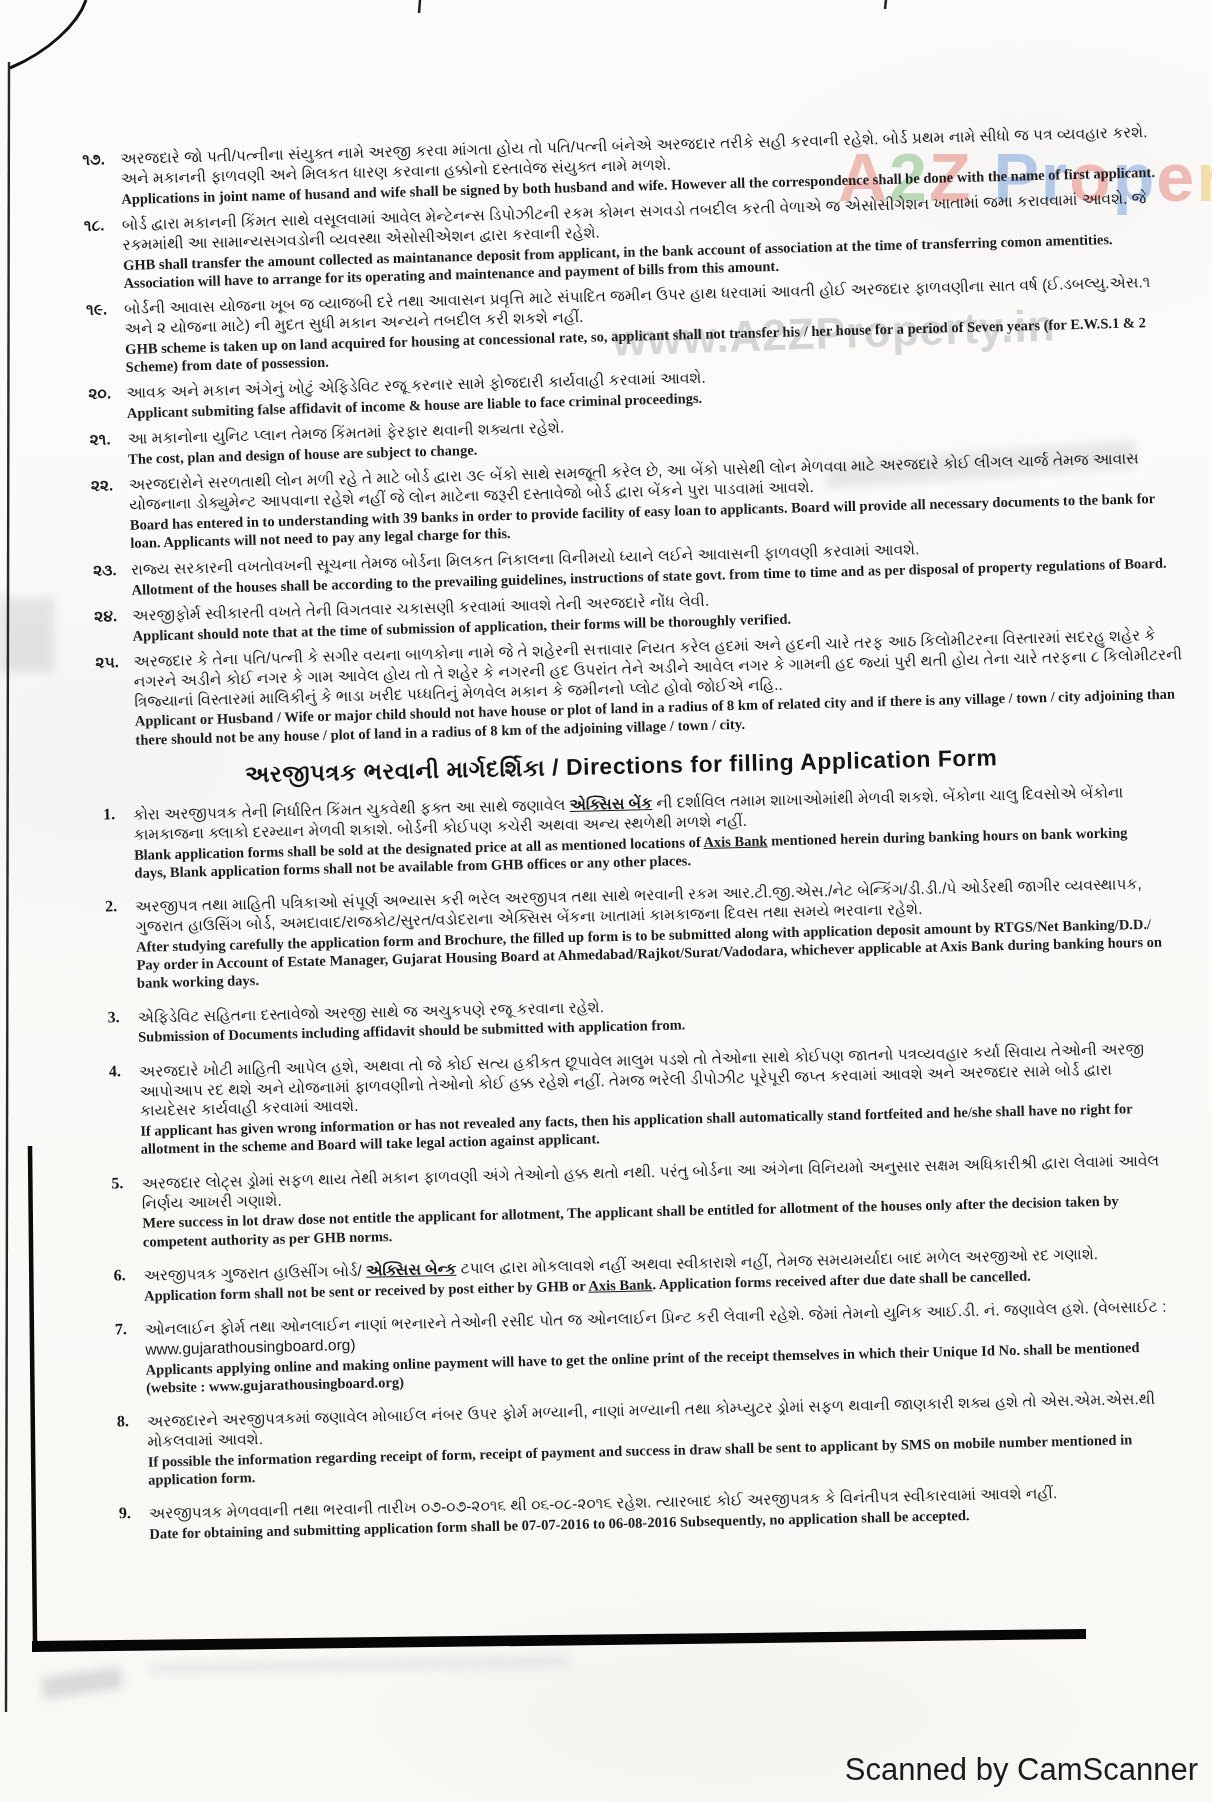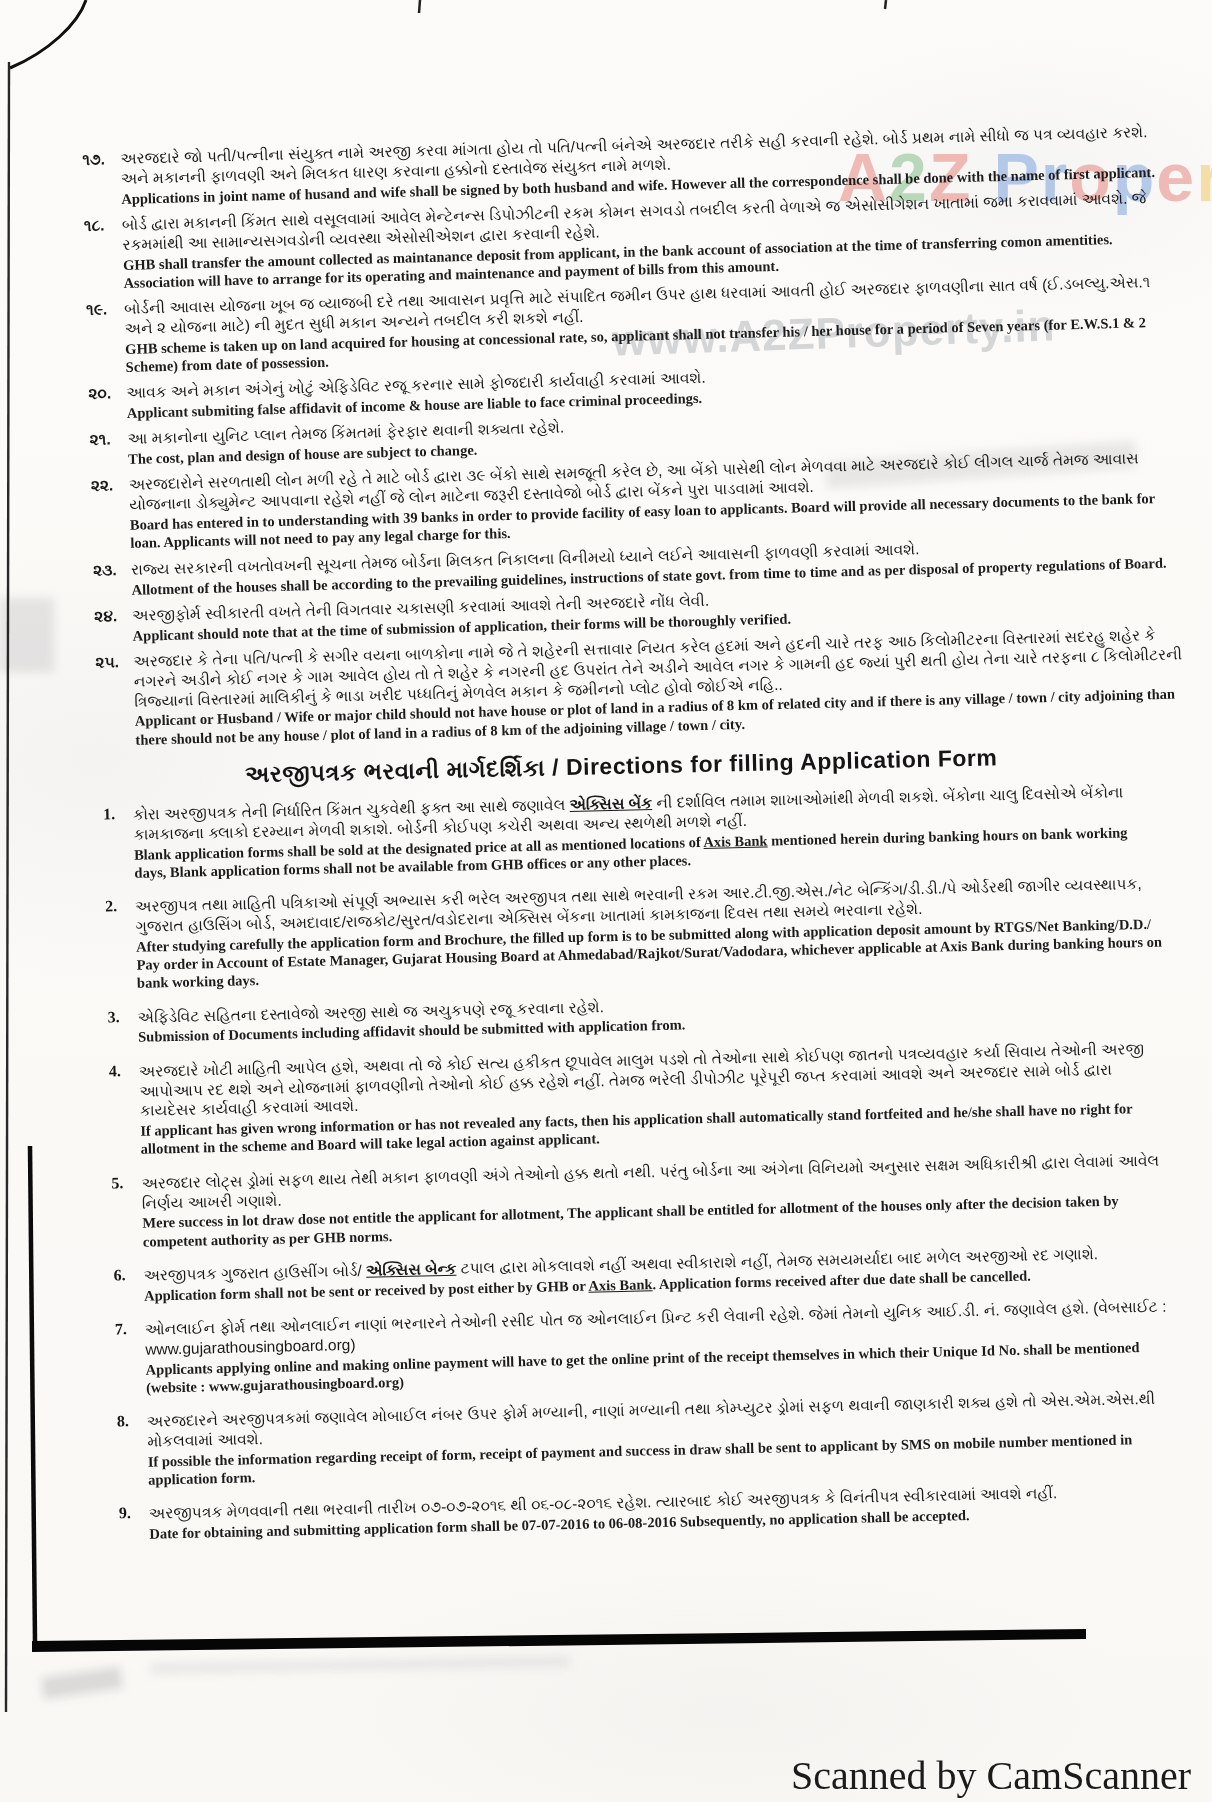--- a/index.html
+++ b/index.html
@@ -23,22 +23,22 @@
     position:absolute;left:838px;top:138px;z-index:1;
     font-size:68px;font-weight:bold;letter-spacing:2px;white-space:nowrap;
     opacity:.38;font-family:"Liberation Sans",sans-serif;
   }
   .wm-site{
     position:absolute;left:612px;top:308px;z-index:1;
     font-size:44px;font-weight:bold;letter-spacing:1px;white-space:nowrap;
     color:#9aa0a6;opacity:.40;transform:rotate(-2deg);
   }
   .cam{
-    position:absolute;right:21px;top:1752px;z-index:6;
-    font-family:Liberation Serif, serif;font-size:40px;color:#1b1b1b;
+    position:absolute;right:14px;top:1752px;z-index:6;
+    font-family:Liberation Sans, sans-serif;font-size:31px;color:#1b1b1b;
   }
 
   .rules-block{
     position:absolute;left:82px;top:150px;width:1088px;z-index:2;
     transform:rotate(-1.5deg);transform-origin:left top;
   }
   .dir-block{
     position:absolute;left:82px;top:765px;width:1078px;z-index:2;
     transform:rotate(-1.3deg);transform-origin:left top;
   }

